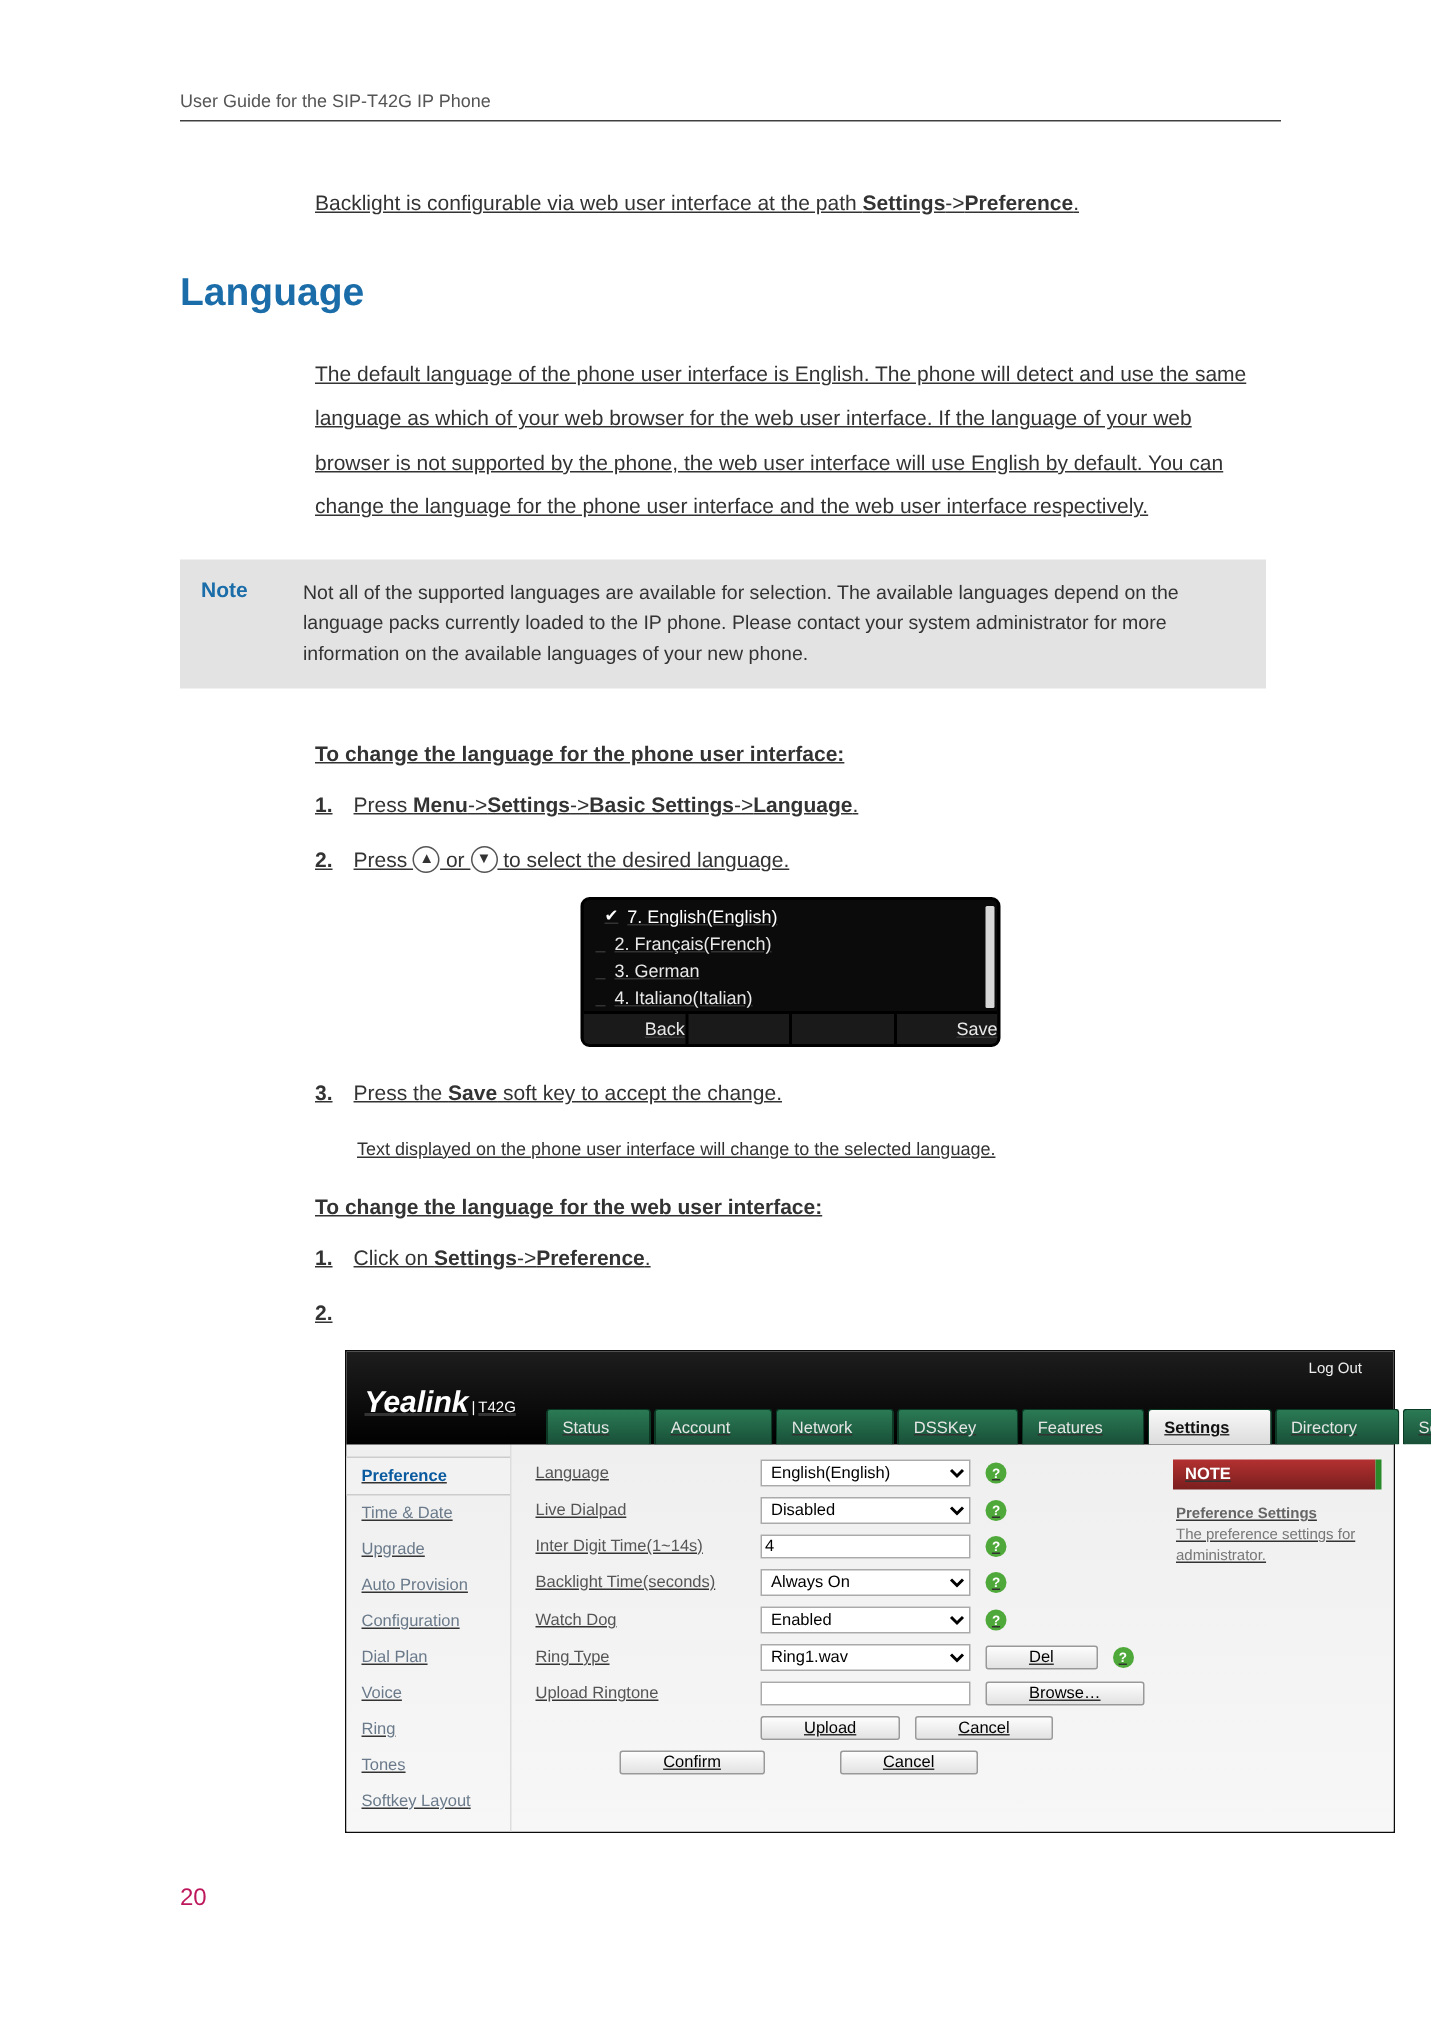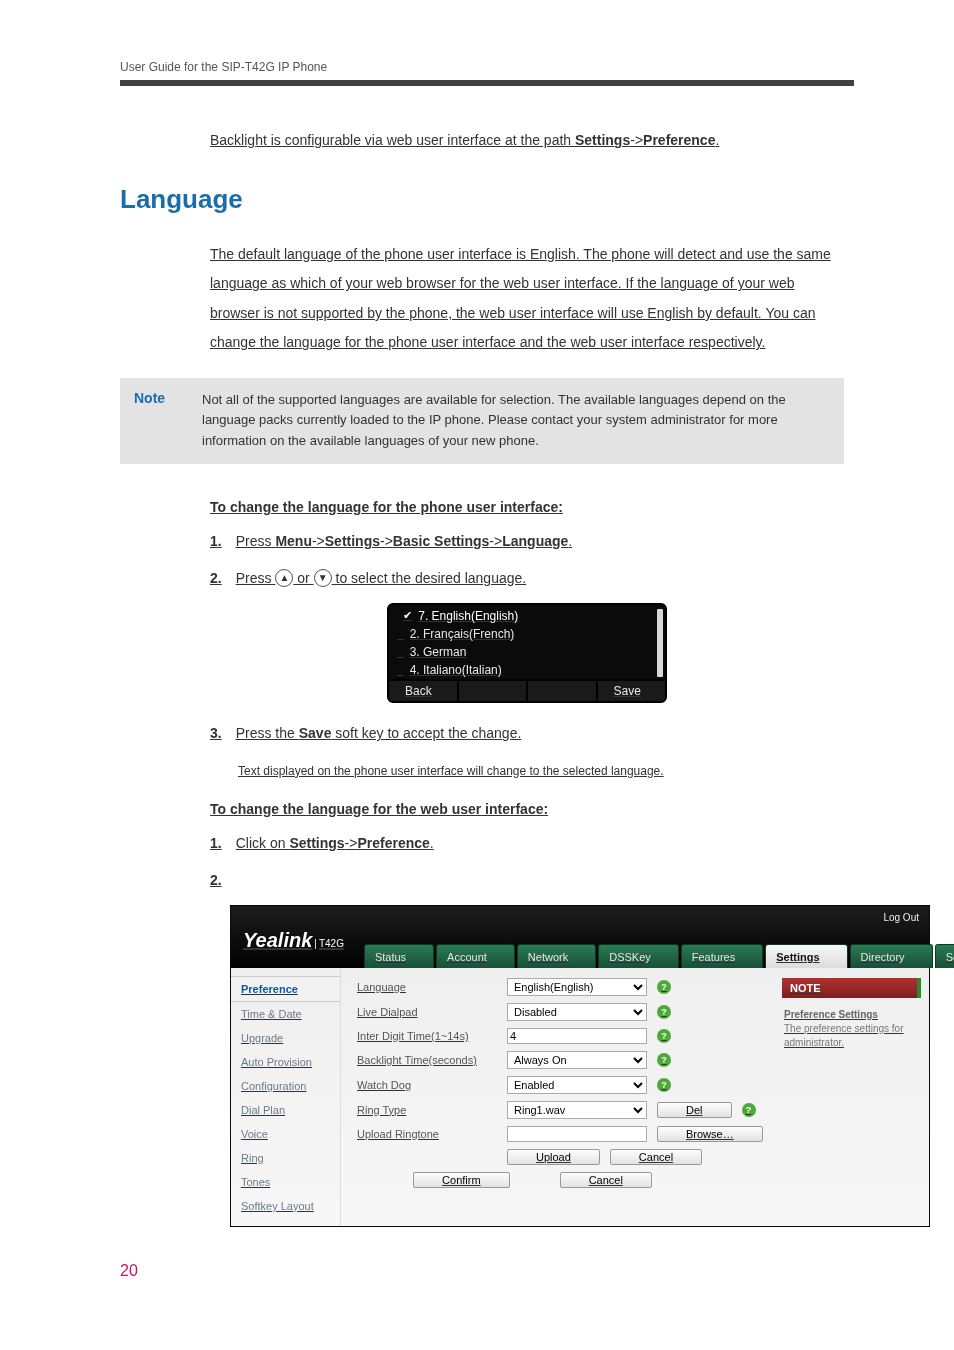--- a/index.html
+++ b/index.html
@@ -7,21 +7,21 @@
       background: #fff;
       width: 954px;
       margin: 0 auto;
       font-family: Arial, sans-serif;
       color: #333;
       padding: 60px 100px 60px 120px;
     }
     .header-line {
       font-size: 12px;
       color: #555;
-      border-bottom: 6px solid #404040;
+      border-bottom: 1px solid #404040;
       padding-bottom: 6px;
       margin-bottom: 40px;
     }
     .content-indent {
       margin-left: 90px;
       margin-right: 10px;
       text-decoration: underline;
     }
     .intro-text {
       font-size: 14px;
@@ -136,22 +136,22 @@
       flex: 1;
       border-radius: 1px;
     }
     .lcd-softkeys {
       display: flex;
       background: #1a1a1a;
       border-top: 2px solid #000;
     }
     .lcd-sk {
       flex: 1;
-      text-align: left;
-      padding: 3px 16px;
+      text-align: right;
+      padding: 3px 0;
       color: #e8e8e8;
       border-left: 2px solid #000;
       font-size: 12px;
     }
     .lcd-sk:first-child { border-left: none; }
     .post-step {
       font-size: 12px;
       line-height: 2;
       margin-left: 28px;
       margin-bottom: 18px;
@@ -186,21 +186,21 @@
       padding-bottom: 16px;
     }
     .webui-logo .model {
       font-size: 10px;
       font-style: normal;
       font-weight: normal;
       margin-left: 2px;
     }
     .webui-logout {
       position: absolute;
-      right: 10px;
+      right: 21px;
       top: 6px;
       font-size: 10px;
       color: #eee;
     }
     .webui-tabs {
       display: flex;
       gap: 2px;
       margin-bottom: 0;
     }
     .webui-tab {

